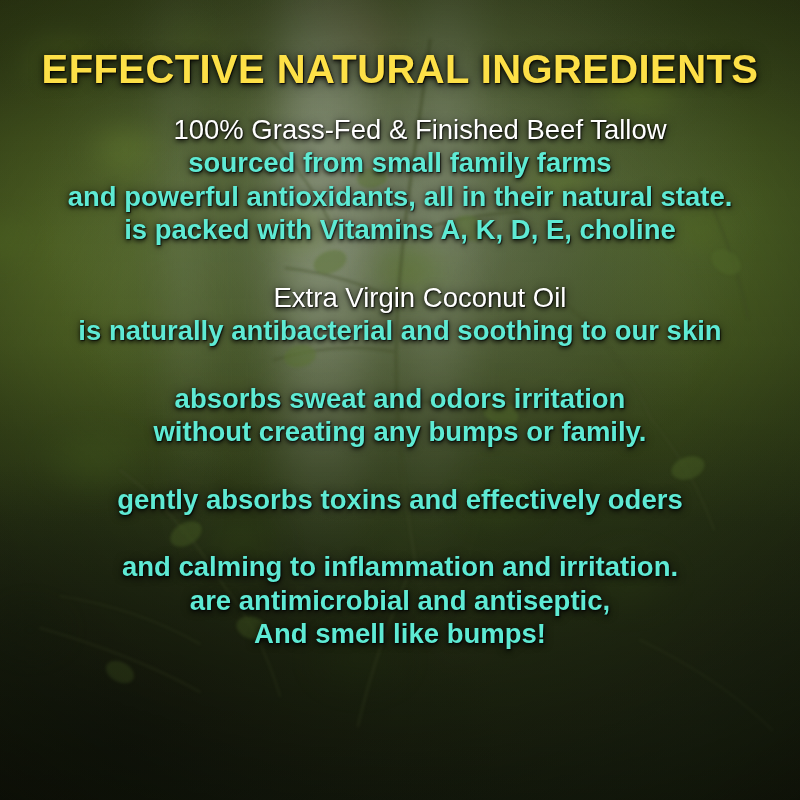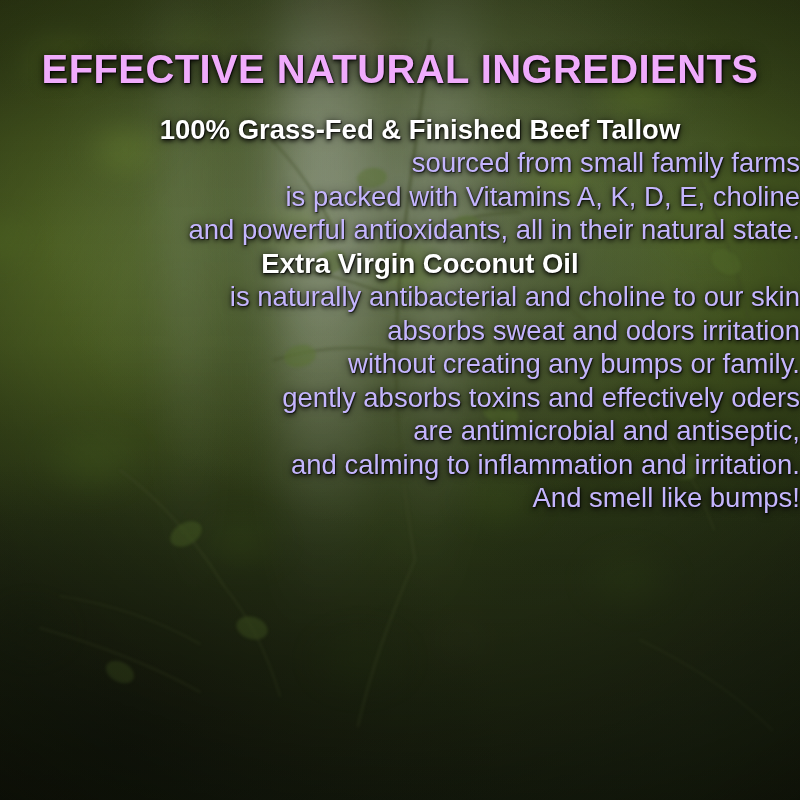--- a/index.html
+++ b/index.html
@@ -117,63 +117,62 @@
     text-align: center;
     color: #ffffff;
   }
 
   .poster-title {
     margin-top: 49px;
     font-size: 40px;
     font-weight: bold;
     letter-spacing: 0.4px;
     line-height: 1.04;
-    color: #f0abfc;
+    color: #fde047;
     text-shadow:
       0 2px 5px rgba(0,0,0,0.85),
       0 0 14px rgba(0,0,0,0.55),
       1px 1px 1px rgba(0,0,0,0.7);
     white-space: nowrap;
   }
 
   .blocks {
     margin-top: 22px;
     width: 100%;
     display: flex;
     flex-direction: column;
     align-items: center;
   }
 
   .ing-block { width: 100%; }
-  .ing-block + .ing-block { }
+  .ing-block + .ing-block { margin-top: 34px; }
 
   .ing-heading {
     font-size: 27.5px;
-    font-weight: bold;
+    font-weight: normal;
     line-height: 33.5px;
     color: #ffffff;
     text-shadow:
       0 2px 4px rgba(0,0,0,0.82),
       0 0 10px rgba(0,0,0,0.55),
       1px 1px 1px rgba(0,0,0,0.65);
     white-space: nowrap;
     padding-left: 40px;
   }
 
   .ing-line {
     font-size: 27.5px;
-    font-weight: normal;
+    font-weight: bold;
     line-height: 33.5px;
-    color: #c4b5fd;
+    color: #5eead4;
     text-shadow:
       0 2px 4px rgba(0,0,0,0.80),
       0 0 10px rgba(0,0,0,0.50),
       1px 1px 1px rgba(0,0,0,0.6);
     white-space: nowrap;
-    text-align: right;
   }
 </style>
 </head>
 <body>
 
 <div id="poster">
 
   <div class="bg-layer bg-base"></div>
   <div class="bg-layer bg-trunks"></div>
   <div class="bg-layer bg-foliage"></div>
@@ -216,39 +215,39 @@
 
   <div class="content">
 
     <h1 class="poster-title">EFFECTIVE NATURAL INGREDIENTS</h1>
 
     <div class="blocks">
 
       <div class="ing-block">
         <div class="ing-heading">100% Grass-Fed &amp; Finished Beef Tallow</div>
         <div class="ing-line">sourced from small family farms</div>
+        <div class="ing-line">and powerful antioxidants, all in their natural state.</div>
         <div class="ing-line">is packed with Vitamins A, K, D, E, choline</div>
-        <div class="ing-line">and powerful antioxidants, all in their natural state.</div>
       </div>
 
       <div class="ing-block">
         <div class="ing-heading">Extra Virgin Coconut Oil</div>
-        <div class="ing-line">is naturally antibacterial and choline to our skin</div>
+        <div class="ing-line">is naturally antibacterial and soothing to our skin</div>
       </div>
 
       <div class="ing-block">
         <div class="ing-line">absorbs sweat and odors irritation</div>
         <div class="ing-line">without creating any bumps or family.</div>
       </div>
 
       <div class="ing-block">
         <div class="ing-line">gently absorbs toxins and effectively oders</div>
       </div>
 
       <div class="ing-block">
+        <div class="ing-line">and calming to inflammation and irritation.</div>
         <div class="ing-line">are antimicrobial and antiseptic,</div>
-        <div class="ing-line">and calming to inflammation and irritation.</div>
         <div class="ing-line">And smell like bumps!</div>
       </div>
 
     </div>
   </div>
 </div>
 
 </body></html>

